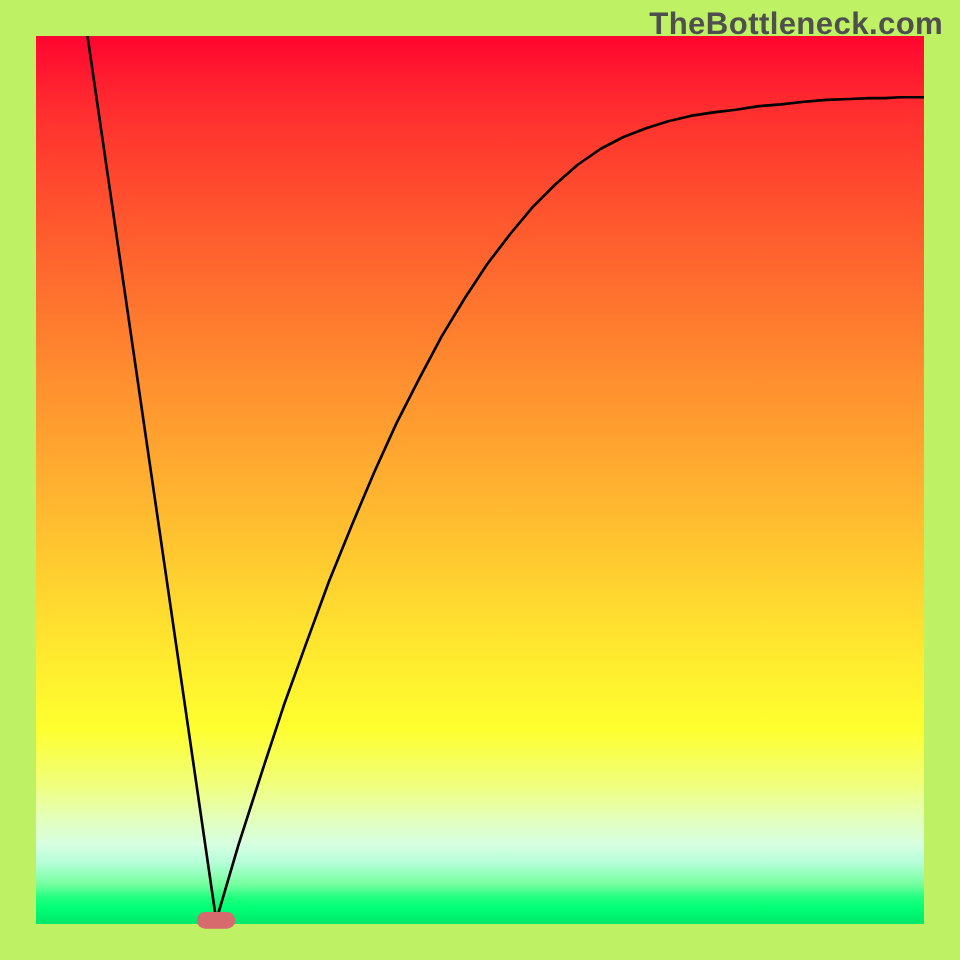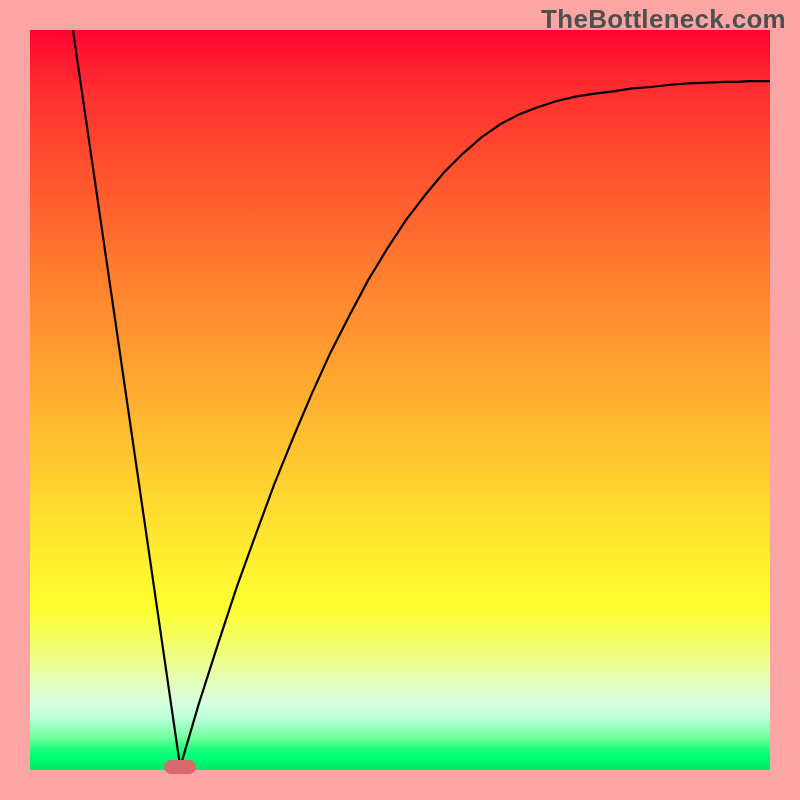--- a/index.html
+++ b/index.html
@@ -8,21 +8,21 @@
     width: 800px;
     height: 800px;
     background: #000;
     overflow: hidden;
     font-family: Arial, Helvetica, sans-serif;
   }
   .frame {
     position: relative;
     width: 800px;
     height: 800px;
-    background: #fca5a5;
+    background: #bef264;
   }
   .watermark {
     position: absolute;
     top: 4px;
     right: 14px;
     color: #4f4f4f;
     font-size: 26px;
     font-weight: 600;
     letter-spacing: 0.3px;
     z-index: 30;

